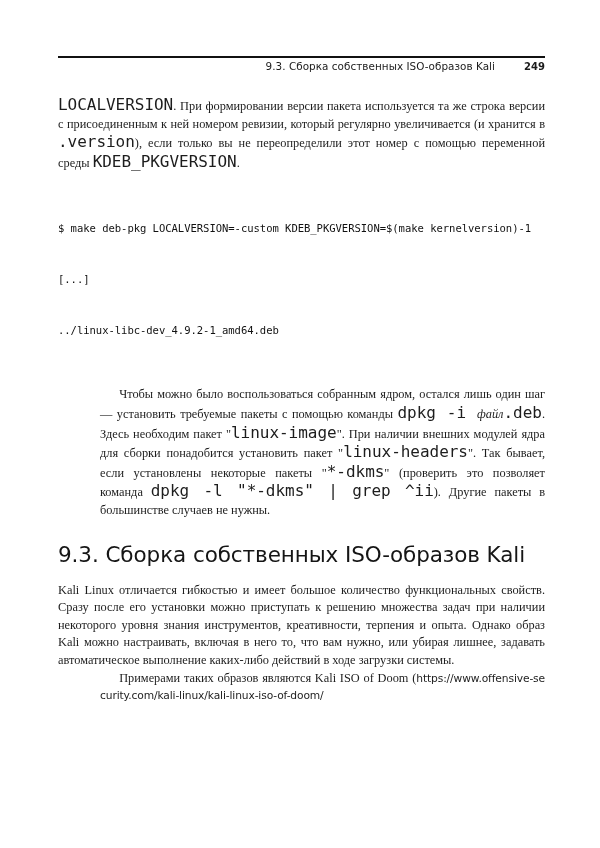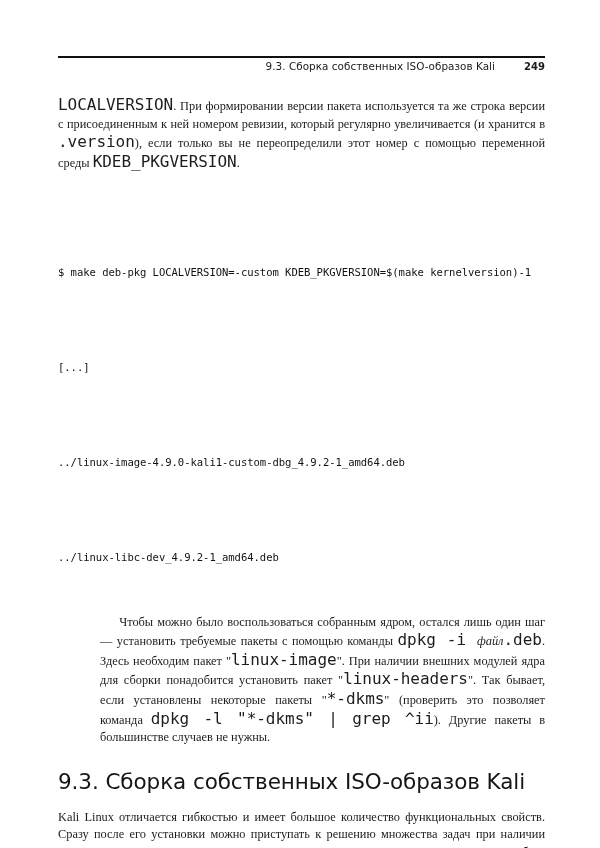--- a/index.html
+++ b/index.html
@@ -100,21 +100,20 @@
     margin: 13px 0 13px 0;
     font-family: "DejaVu Sans Mono", "Liberation Mono", monospace;
     font-size: 10.55px;
     line-height: 17.1px;
     color: #111111;
     white-space: pre;
     letter-spacing: -0.004em;
   }
   .codeblock .cl {
     display: block;
-    margin-top: 44px;
   }
 
   
   h2.section {
     margin: 0;
     padding: 0;
     font-family: "DejaVu Sans", "Liberation Sans", sans-serif;
     font-weight: normal;
     font-size: 21.5px;
     line-height: 26px;
@@ -138,21 +137,20 @@
     <span class="header-page">249</span>
   </div>
 
   <div class="content">
 
     <p class="body"><code class="mono">LOCALVERSION</code><span>. При формировании версии пакета используется та же строка версии с присоединенным к ней номером ревизии, который регулярно увеличивается (и хранится в </span><code class="mono">.version</code><span>), если только вы не переопределили этот номер с помощью переменной среды </span><code class="mono">KDEB_PKGVERSION</code><span>.</span></p>
 
     <div class="codeblock">
       <span class="cl">$ make deb-pkg LOCALVERSION=-custom KDEB_PKGVERSION=$(make kernelversion)-1</span>
       <span class="cl">[...]</span>
-      <span class="cl">../linux-image-4.9.0-kali1-custom-dbg_4.9.2-1_amd64.deb</span>
       <span class="cl">../linux-libc-dev_4.9.2-1_amd64.deb</span>
     </div>
 
     <p class="body indent"><span>Чтобы можно было воспользоваться собранным ядром, остался лишь один шаг — установить требуемые пакеты с помощью команды </span><code class="mono">dpkg -i </code><span class="ital">файл</span><code class="mono">.deb</code><span>. Здесь необходим пакет "</span><code class="mono">linux-image</code><span>". При наличии внешних модулей ядра для сборки понадобится установить пакет "</span><code class="mono">linux-headers</code><span>". Так бывает, если установлены некоторые пакеты "</span><code class="mono">*-dkms</code><span>" (проверить это позволяет команда </span><code class="mono">dpkg -l "*-dkms" | grep ^ii</code><span>). Другие пакеты в большинстве случаев не нужны.</span></p>
 
     <div class="sec-wrap">
       <h2 class="section">9.3. Сборка собственных ISO-образов Kali</h2>
     </div>
 
     <p class="body">Kali Linux отличается гибкостью и имеет большое количество функциональных свойств. Сразу после его установки можно приступать к решению множества задач при наличии некоторого уровня знания инструментов, креативности, терпения и опыта. Однако образ Kali можно настраивать, включая в него то, что вам нужно, или убирая лишнее, задавать автоматическое выполнение каких-либо действий в ходе загрузки системы.</p>

